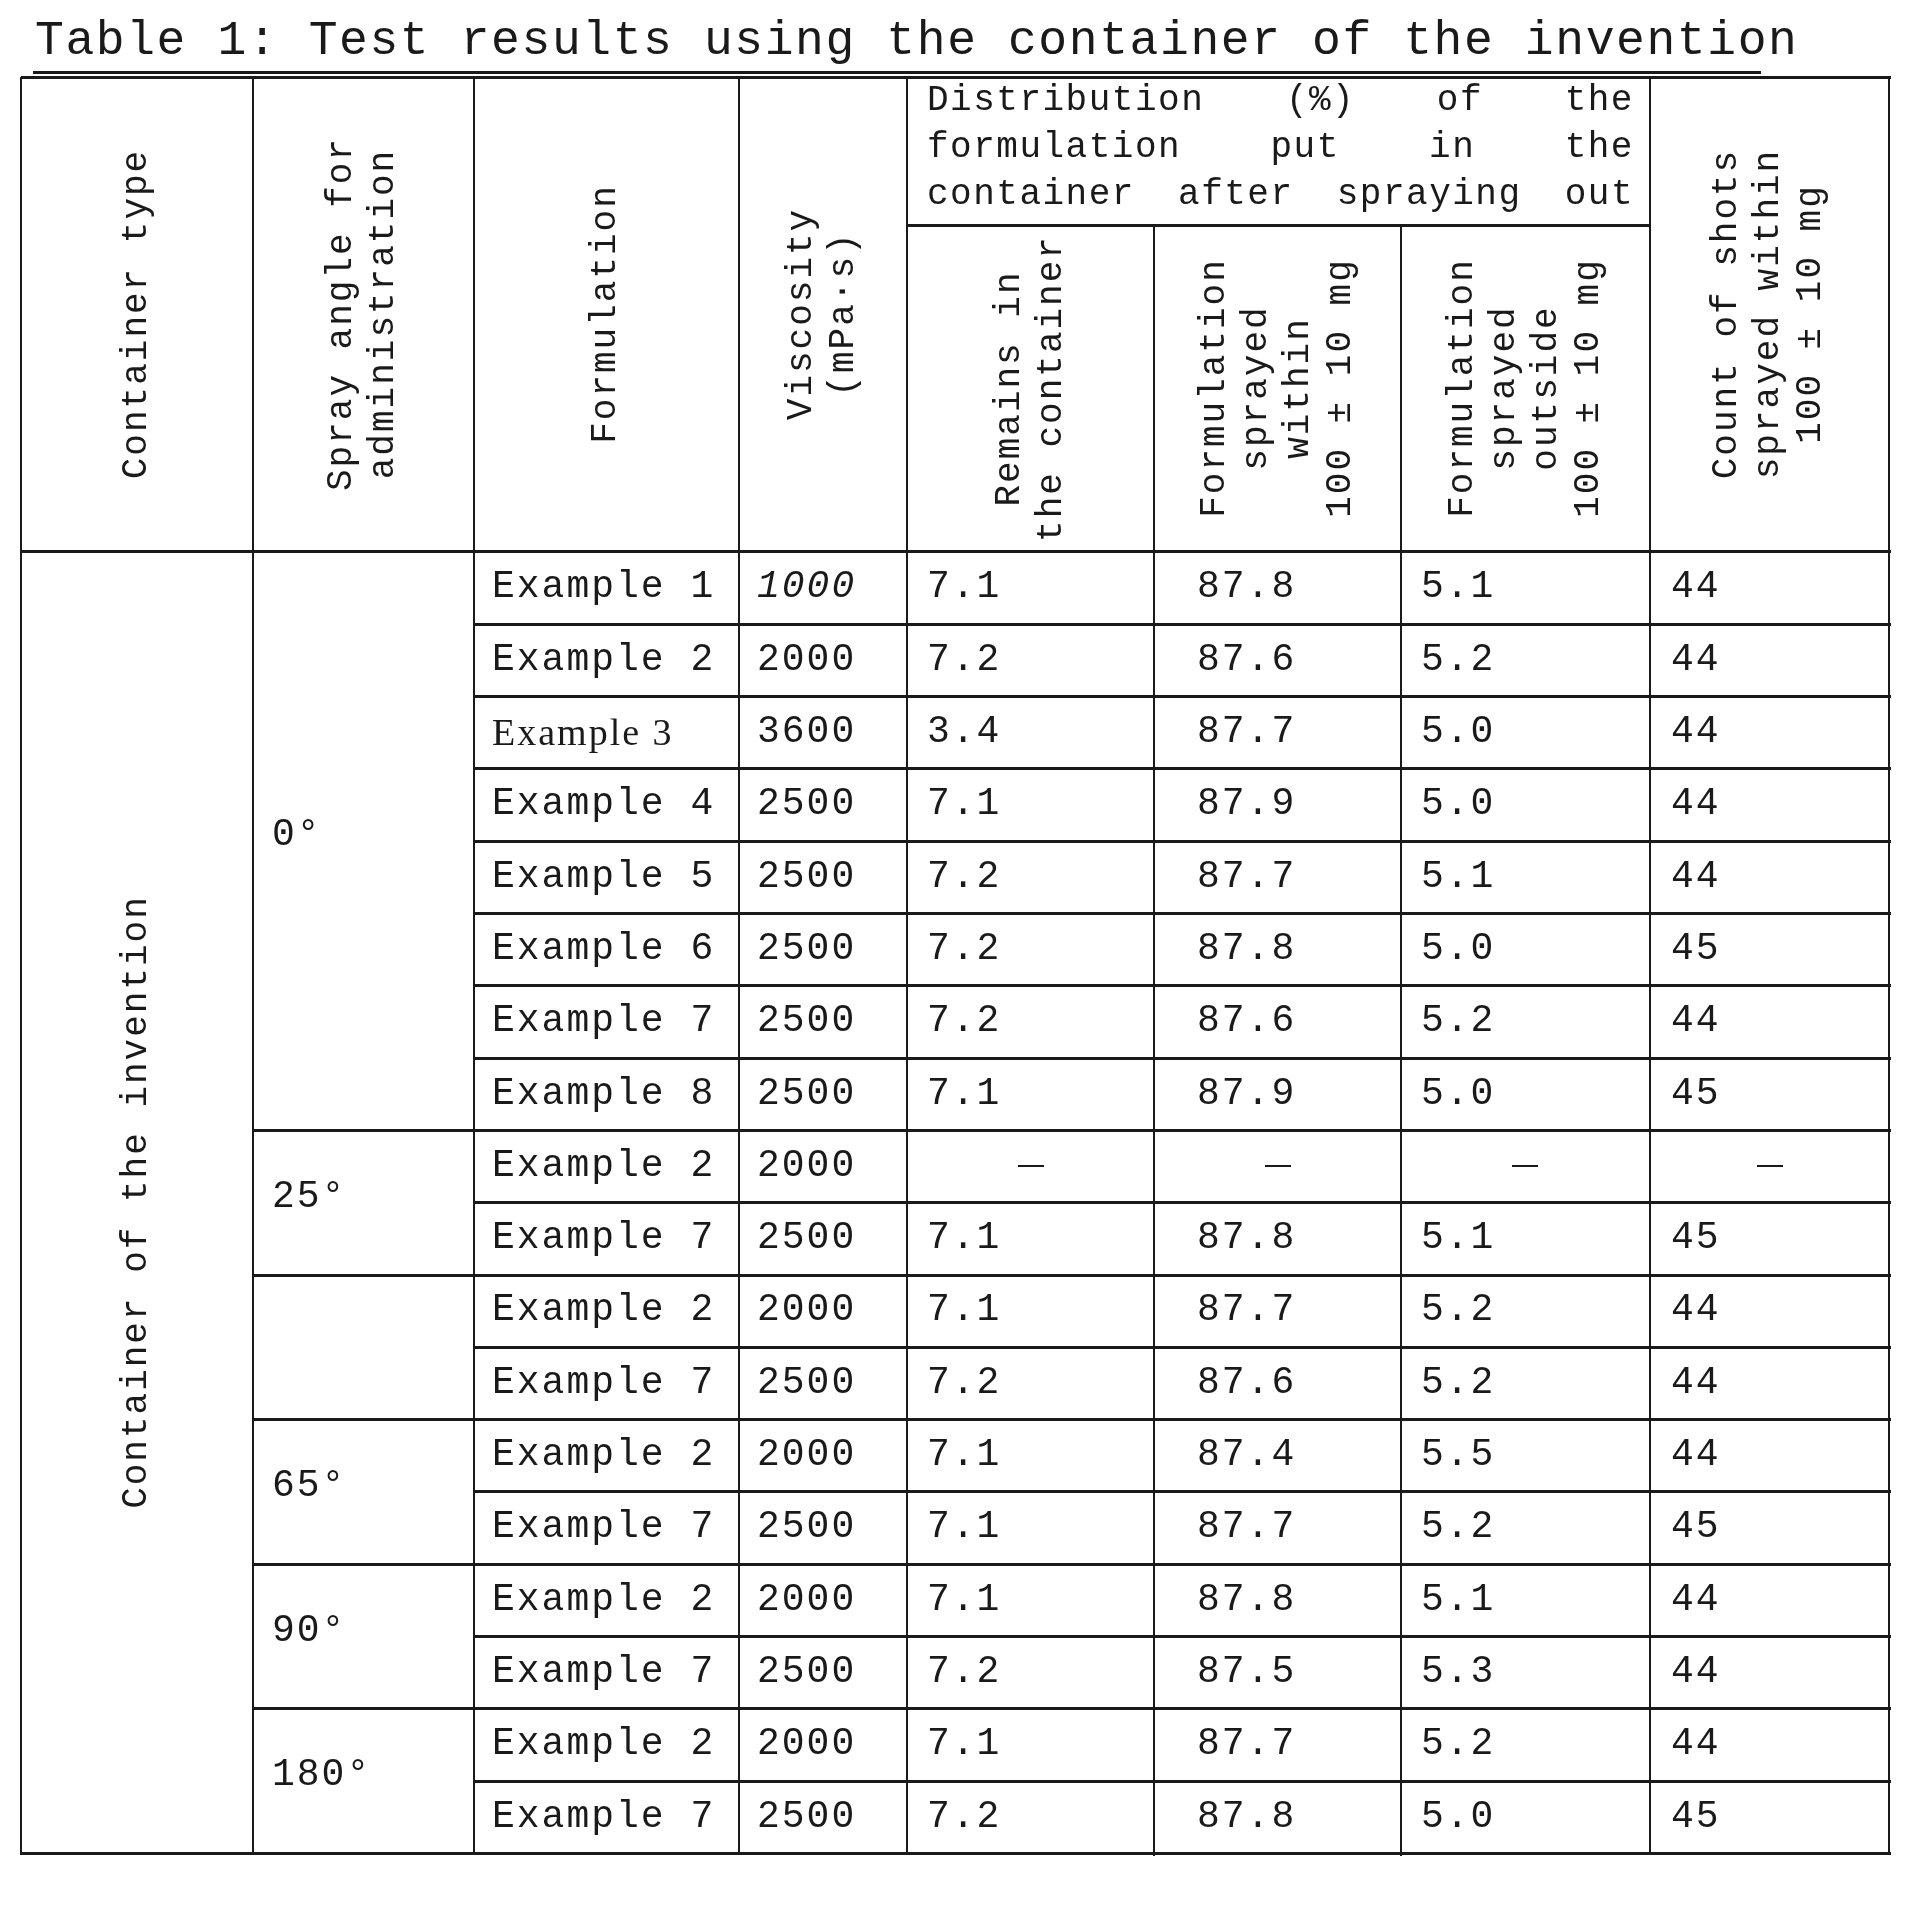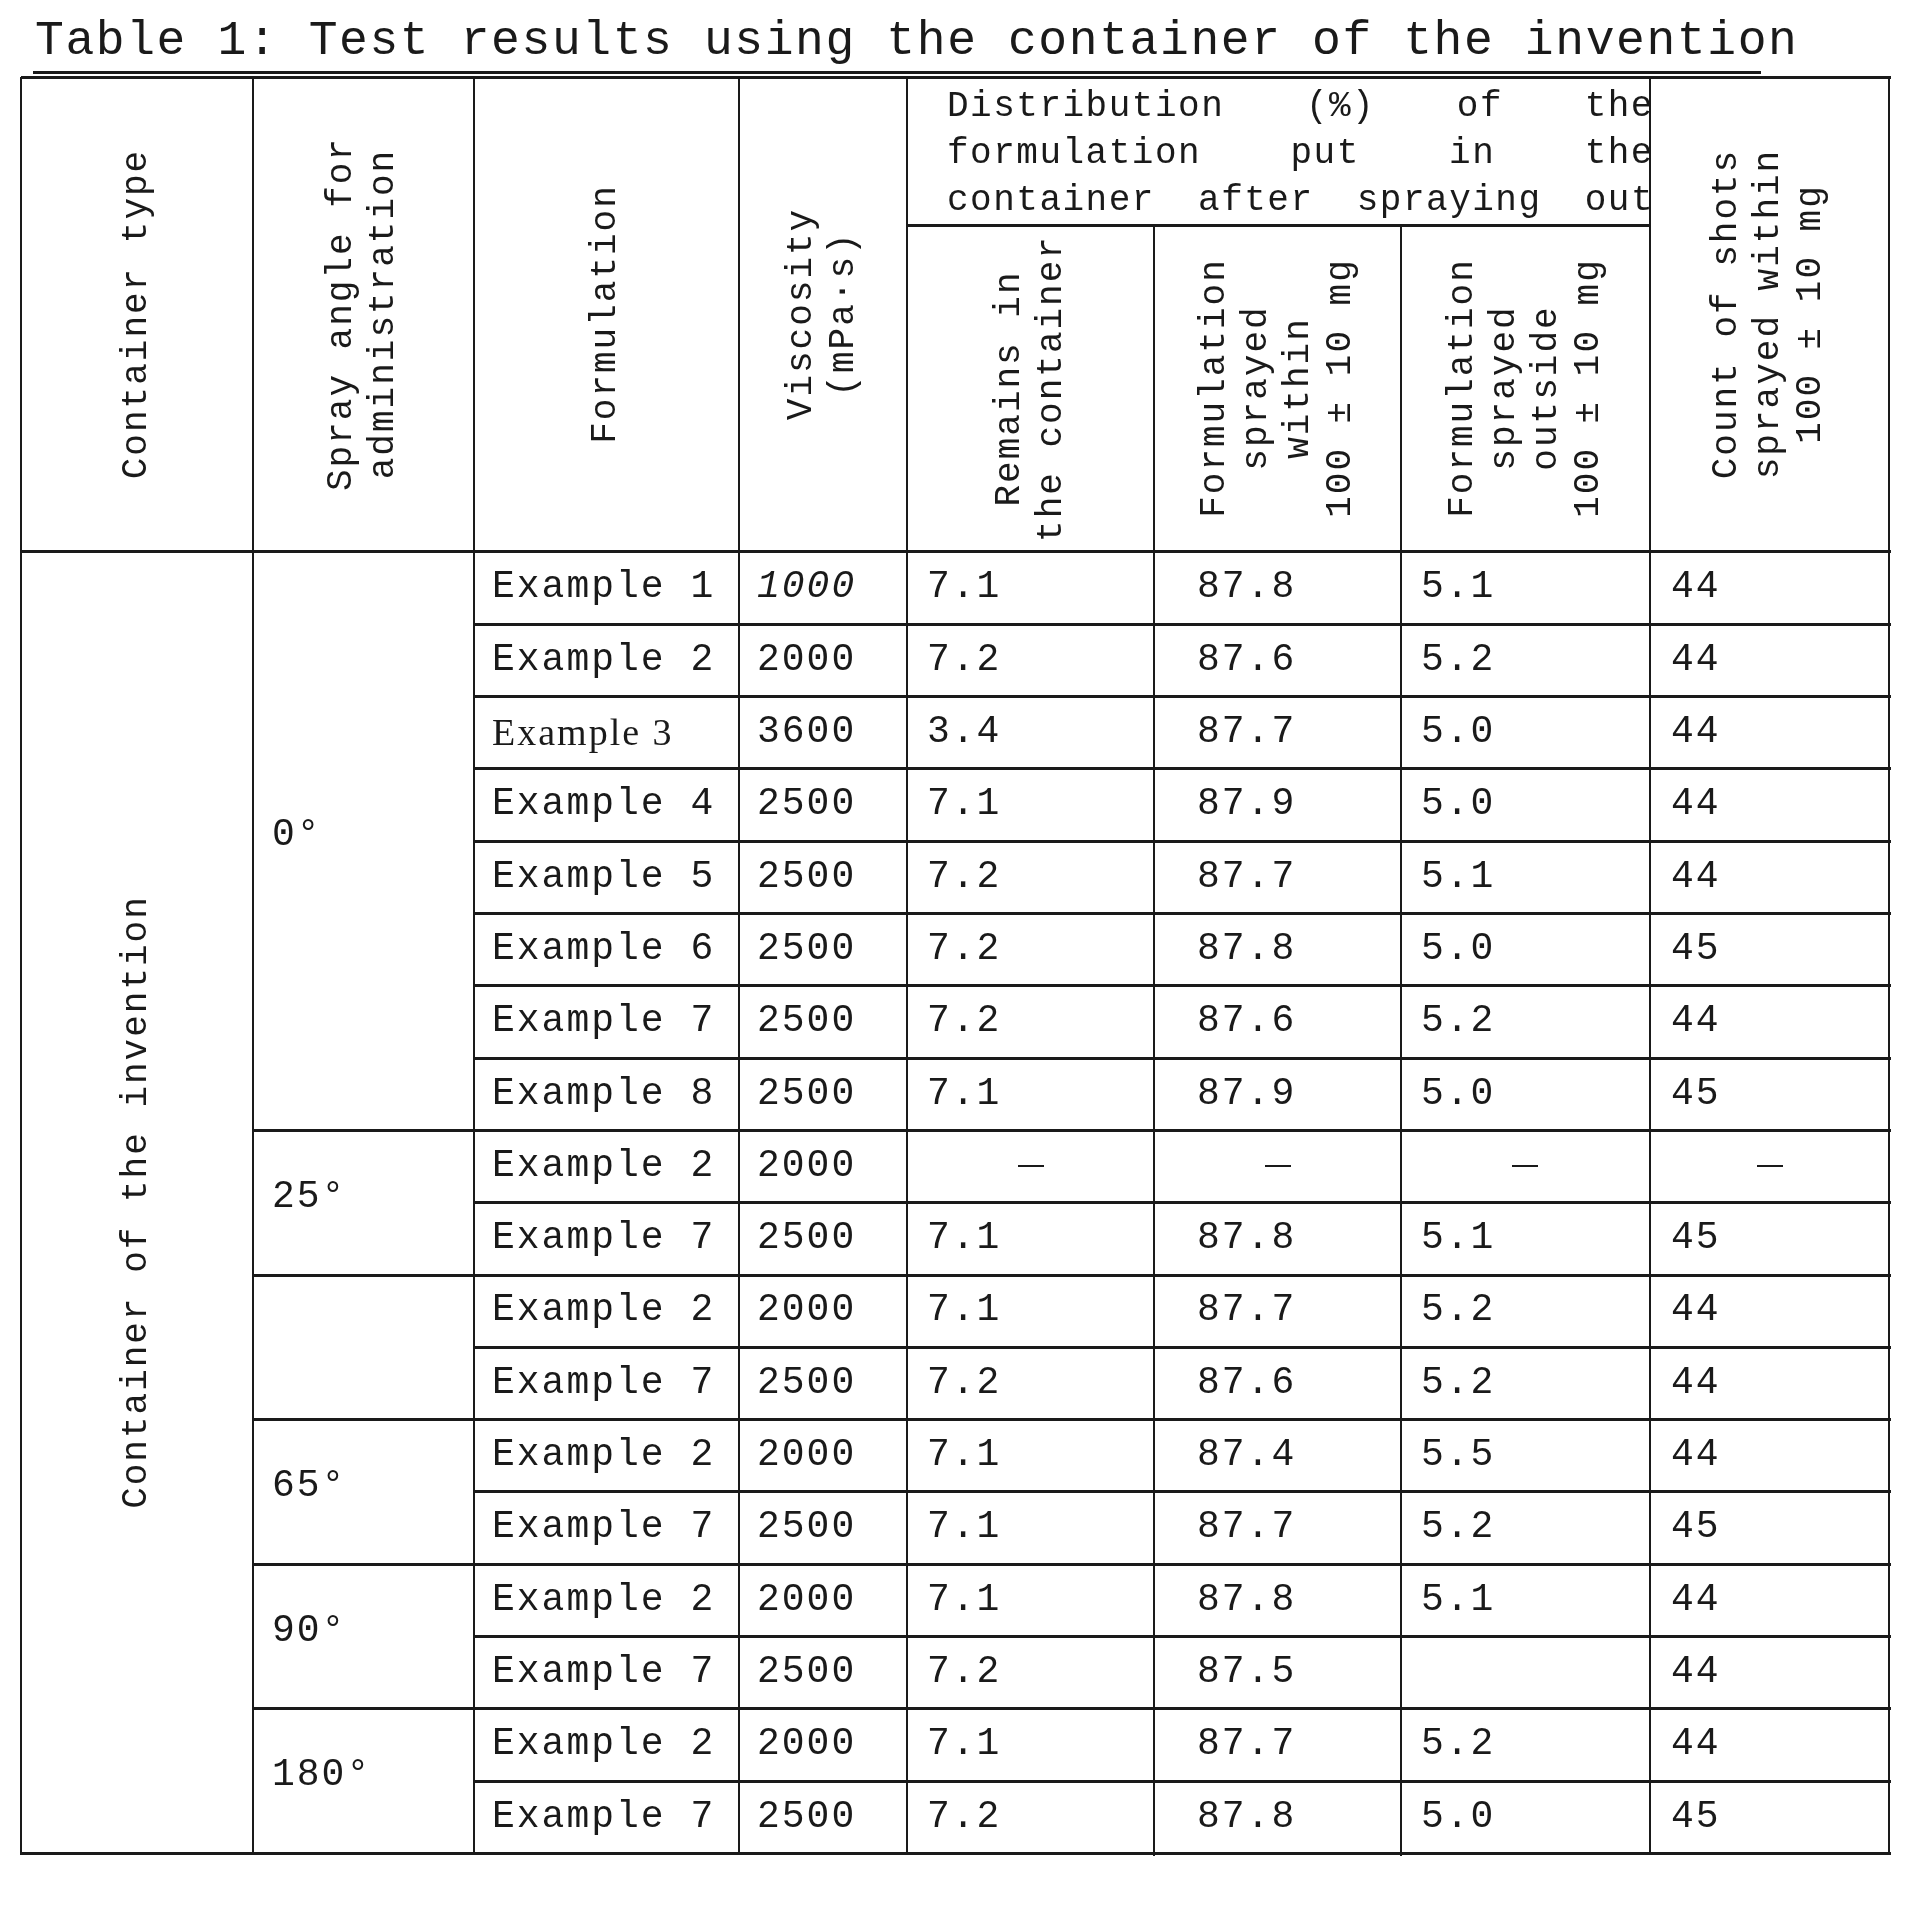--- a/index.html
+++ b/index.html
@@ -85,21 +85,21 @@
       <div>Formulation</div>
       <div>sprayed</div>
       <div>outside</div>
       <div>100 ± 10 mg</div>
     </div>
     <div class="vert" style="width: 474px; height: 240px; left: 1511px; top: 117px; transform: rotate(-90deg); display: flex; flex-direction: column; justify-content: center; align-items: center;">
       <div>Count of shots</div>
       <div>sprayed within</div>
       <div>100 ± 10 mg</div>
     </div>
-    <div class="dist-head" style="left: 906px; width: 707px; top: 6px; margin-left: 20px;">
+    <div class="dist-head" style="left: 906px; width: 707px; top: 0;">
       <div class="ln">
         <span>Distribution</span>
         <span>(%)</span>
         <span>of</span>
         <span>the</span>
       </div>
       <div class="ln">
         <span>formulation</span>
         <span>put</span>
         <span>in</span>
@@ -215,20 +215,21 @@
     <div class="cell txt" style="left: 471px; top: 1487px; height: 72px; width: 243px; justify-content: flex-start;">Example 2</div>
     <div class="cell txt" style="left: 736px; top: 1487px; height: 72px; width: 147px; justify-content: flex-start;">2000</div>
     <div class="cell txt" style="left: 906px; top: 1487px; height: 72px; width: 223px; justify-content: flex-start;">7.1</div>
     <div class="cell txt" style="left: 1176px; top: 1487px; height: 72px; width: 200px; justify-content: flex-start;">87.8</div>
     <div class="cell txt" style="left: 1400px; top: 1487px; height: 72px; width: 225px; justify-content: flex-start;">5.1</div>
     <div class="cell txt" style="left: 1650px; top: 1487px; height: 72px; width: 214px; justify-content: flex-start;">44</div>
     <div class="cell txt" style="left: 471px; top: 1559px; height: 72px; width: 243px; justify-content: flex-start;">Example 7</div>
     <div class="cell txt" style="left: 736px; top: 1559px; height: 72px; width: 147px; justify-content: flex-start;">2500</div>
     <div class="cell txt" style="left: 906px; top: 1559px; height: 72px; width: 223px; justify-content: flex-start;">7.2</div>
     <div class="cell txt" style="left: 1176px; top: 1559px; height: 72px; width: 200px; justify-content: flex-start;">87.5</div>
+    <div class="cell txt" style="left: 1400px; top: 1559px; height: 72px; width: 225px; justify-content: flex-start;">5.3</div>
     <div class="cell txt" style="left: 1650px; top: 1559px; height: 72px; width: 214px; justify-content: flex-start;">44</div>
     <div class="cell txt" style="left: 471px; top: 1631px; height: 72px; width: 243px; justify-content: flex-start;">Example 2</div>
     <div class="cell txt" style="left: 736px; top: 1631px; height: 72px; width: 147px; justify-content: flex-start;">2000</div>
     <div class="cell txt" style="left: 906px; top: 1631px; height: 72px; width: 223px; justify-content: flex-start;">7.1</div>
     <div class="cell txt" style="left: 1176px; top: 1631px; height: 72px; width: 200px; justify-content: flex-start;">87.7</div>
     <div class="cell txt" style="left: 1400px; top: 1631px; height: 72px; width: 225px; justify-content: flex-start;">5.2</div>
     <div class="cell txt" style="left: 1650px; top: 1631px; height: 72px; width: 214px; justify-content: flex-start;">44</div>
     <div class="cell txt" style="left: 471px; top: 1704px; height: 72px; width: 243px; justify-content: flex-start;">Example 7</div>
     <div class="cell txt" style="left: 736px; top: 1704px; height: 72px; width: 147px; justify-content: flex-start;">2500</div>
     <div class="cell txt" style="left: 906px; top: 1704px; height: 72px; width: 223px; justify-content: flex-start;">7.2</div>

